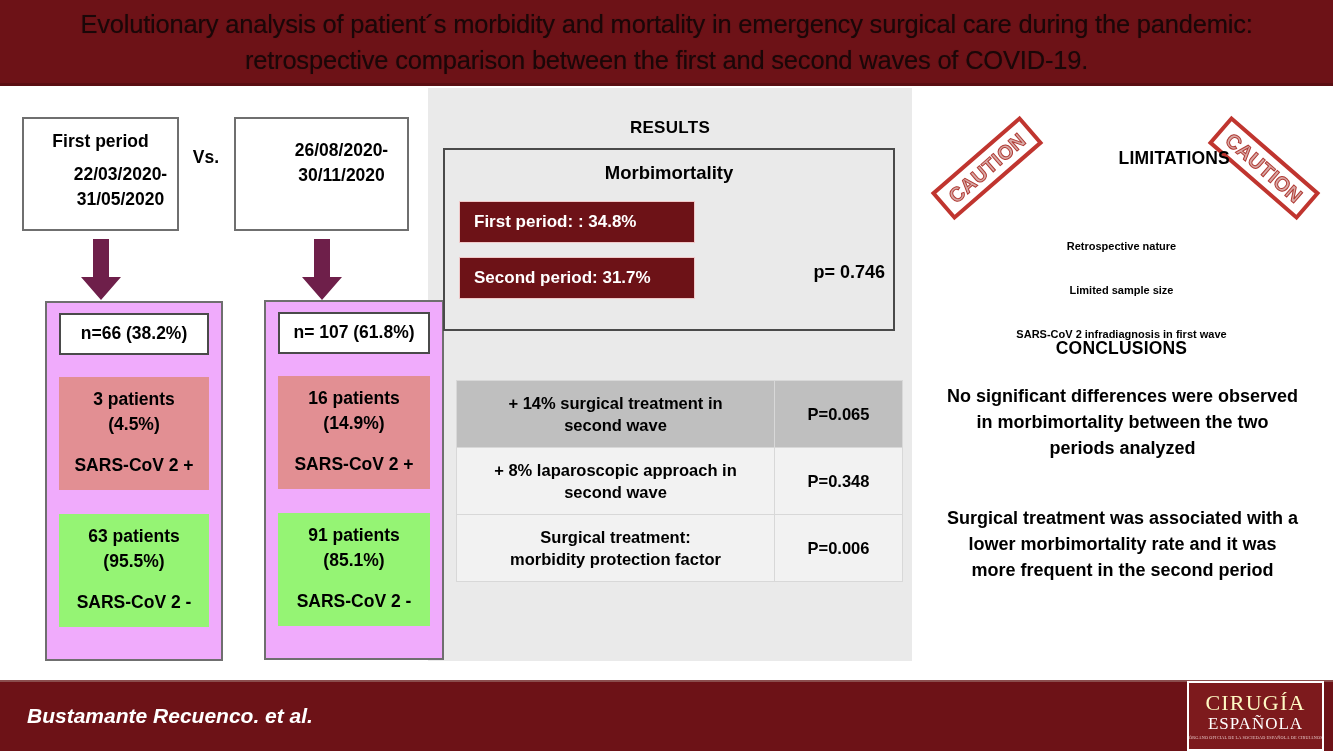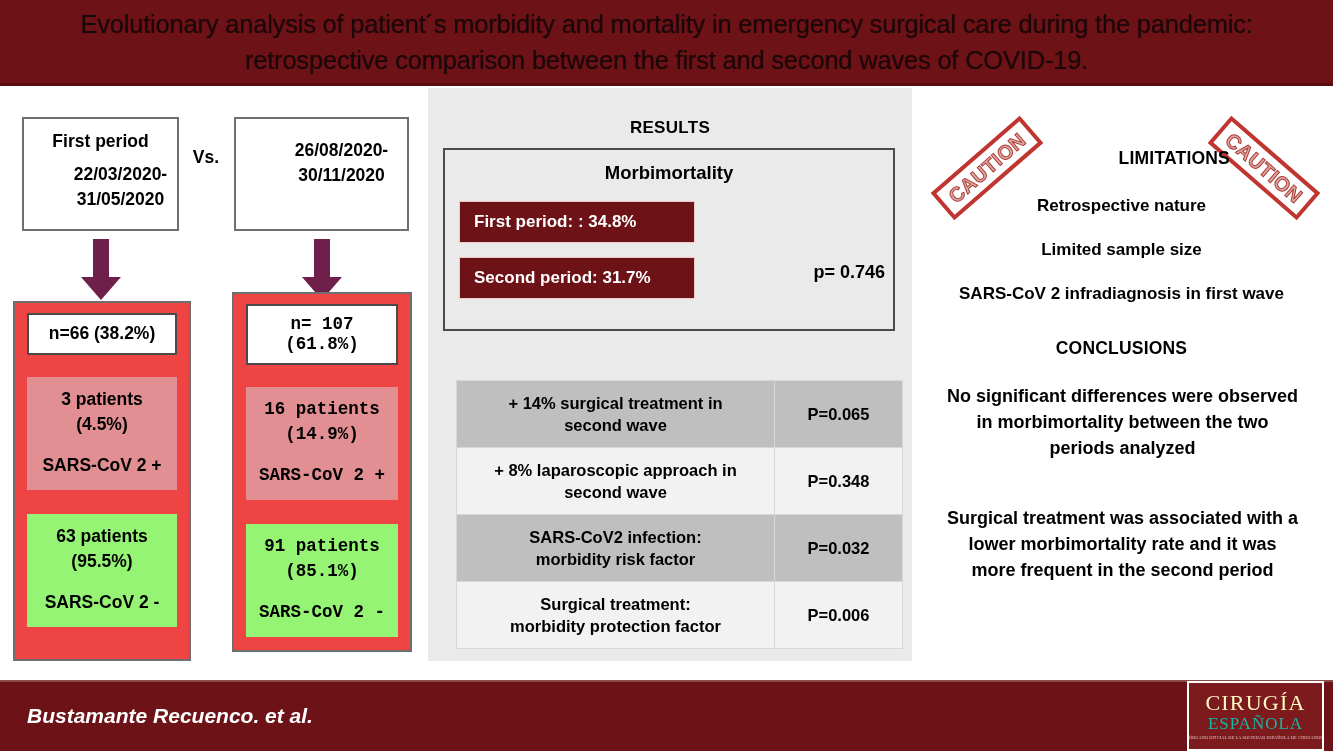--- a/index.html
+++ b/index.html
@@ -81,22 +81,23 @@
 
   .flow-arrow {
     position: absolute;
     width: 42px; height: 62px;
   }
 
   .patients-panel {
     position: absolute;
     box-sizing: border-box;
     border: 2px solid #6f6f6f;
-    background: #ef4444;
+    background: #f0abfc;
     padding: 10px 12px;
+    margin-left: 32px;
   }
   .n-box {
     box-sizing: border-box;
     border: 2px solid #4a4a4a;
     background: #ffffff;
     text-align: center;
     font-size: 17.5px;
     font-weight: bold;
     padding: 8px 4px 9px 4px;
   }
@@ -200,22 +201,23 @@
     text-align: right;
     font-size: 17.5px;
     font-weight: bold;
     letter-spacing: 0.2px;
   }
   .limitation-line {
     position: absolute;
     width: 423px;
     left: 910px;
     text-align: center;
-    font-size: 17px;
-    font-weight: bold;
+    font-size: 11px;
+    font-weight: bold;
+    margin-top: 44px;
   }
   #limit-1 { top: 196px; }
   #limit-2 { top: 240px; }
   #limit-3 { top: 284px; }
 
   .caution-stamp {
     position: absolute;
     width: 118px; height: 36px;
     border: 4px solid #c0352f;
     box-sizing: border-box;
@@ -289,21 +291,21 @@
     font-family: "Liberation Serif", serif;
     font-size: 22px;
     letter-spacing: 1.2px;
     color: #fef9c3;
     line-height: 22px;
   }
   #journal-line-2 {
     font-family: "Liberation Serif", serif;
     font-size: 17px;
     letter-spacing: 1px;
-    color: #14b8a6;
+    color: #ffffff;
     line-height: 19px;
   }
   #journal-tagline {
     font-family: "Liberation Serif", serif;
     font-size: 4.2px;
     letter-spacing: 0.2px;
     color: #e8c9c9;
     margin-top: 2px;
     white-space: nowrap;
     overflow: hidden;
@@ -353,21 +355,21 @@
     <div>(4.5%)</div>
     <div class="gb-sub">SARS-CoV 2 +</div>
   </div>
   <div class="group-box group-neg" style="margin-top:24px;">
     <div>63 patients</div>
     <div>(95.5%)</div>
     <div class="gb-sub">SARS-CoV 2 -</div>
   </div>
 </div>
 
-<div class="patients-panel" style="left:232px; top:292px; width:180px; height:360px;font-family:Liberation Mono, monospace;">
+<div class="patients-panel" style="left:232px; top:300px; width:180px; height:360px;">
   <div class="n-box">n= 107 (61.8%)</div>
   <div class="group-box group-pos" style="margin-top:22px;">
     <div>16 patients</div>
     <div>(14.9%)</div>
     <div class="gb-sub">SARS-CoV 2 +</div>
   </div>
   <div class="group-box group-neg" style="margin-top:24px;">
     <div>91 patients</div>
     <div>(85.1%)</div>
     <div class="gb-sub">SARS-CoV 2 -</div>
@@ -392,27 +394,20 @@
       </td>
       <td class="pval">P=0.065</td>
     </tr>
     <tr class="shade-light">
       <td class="finding">
         <div>+ 8% laparoscopic approach in</div>
         <div>second wave</div>
       </td>
       <td class="pval">P=0.348</td>
     </tr>
-    <tr class="shade-dark">
-      <td class="finding">
-        <div>SARS-CoV2 infection:</div>
-        <div>morbidity risk factor</div>
-      </td>
-      <td class="pval">P=0.032</td>
-    </tr>
     <tr class="shade-light">
       <td class="finding">
         <div>Surgical treatment:</div>
         <div>morbidity protection factor</div>
       </td>
       <td class="pval">P=0.006</td>
     </tr>
   </tbody>
 </table>
 

